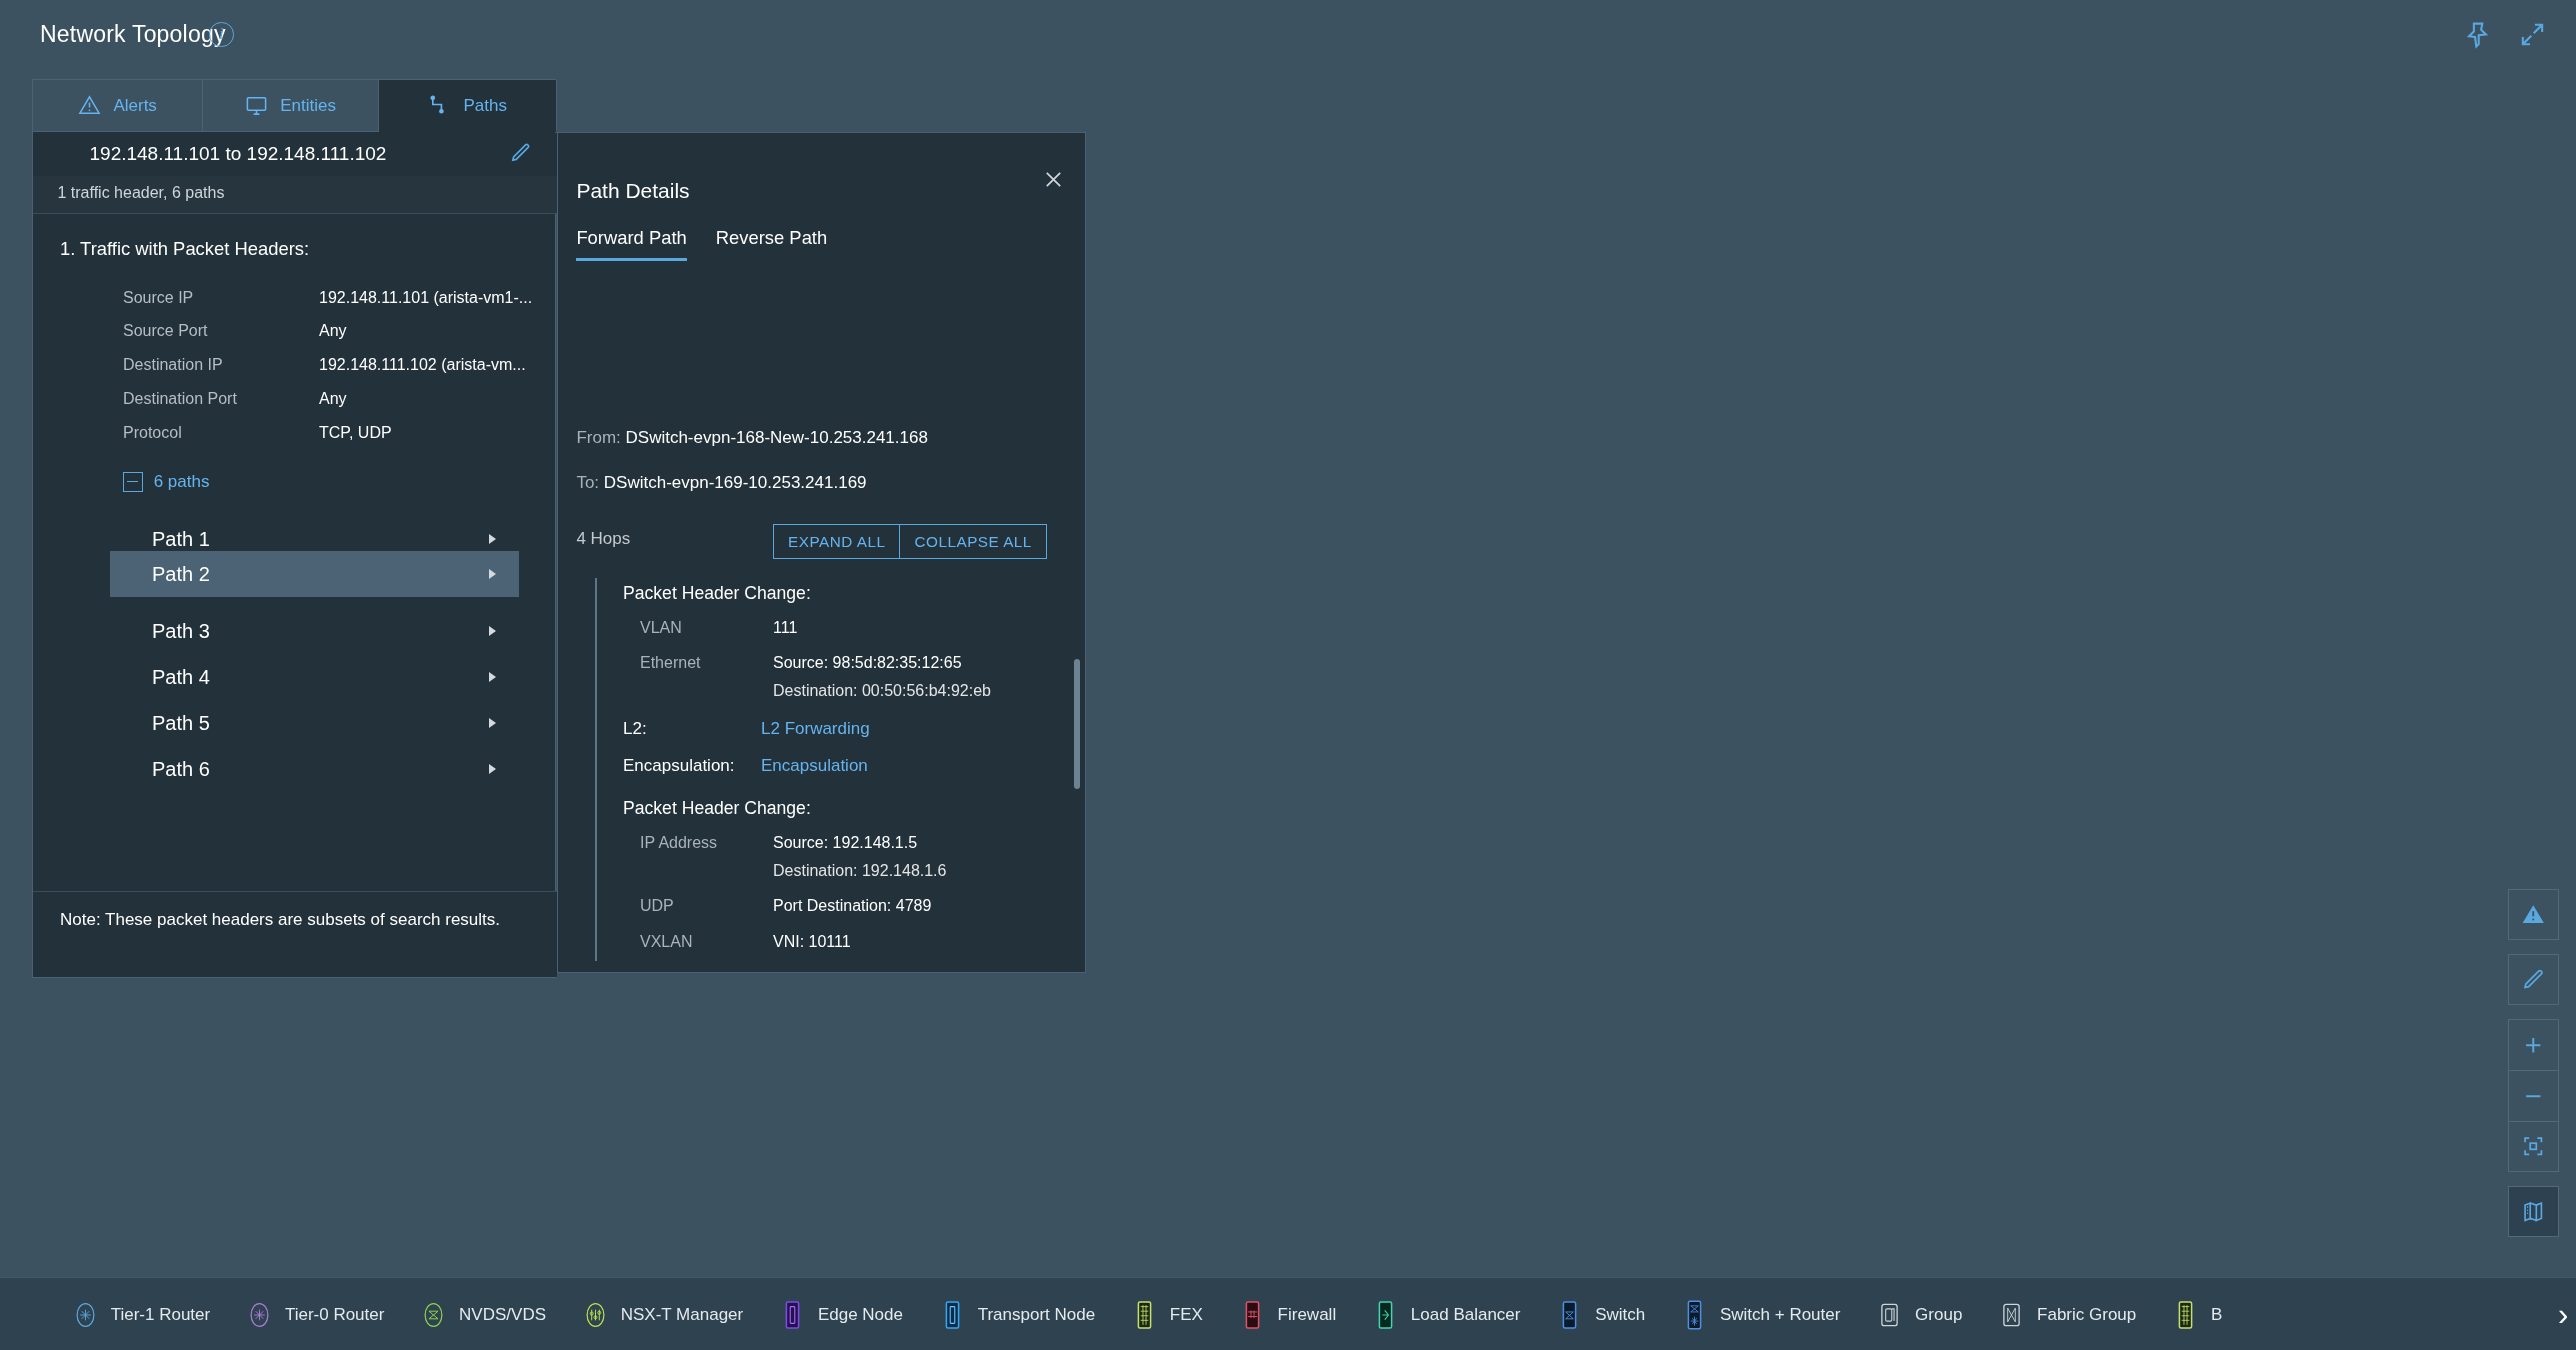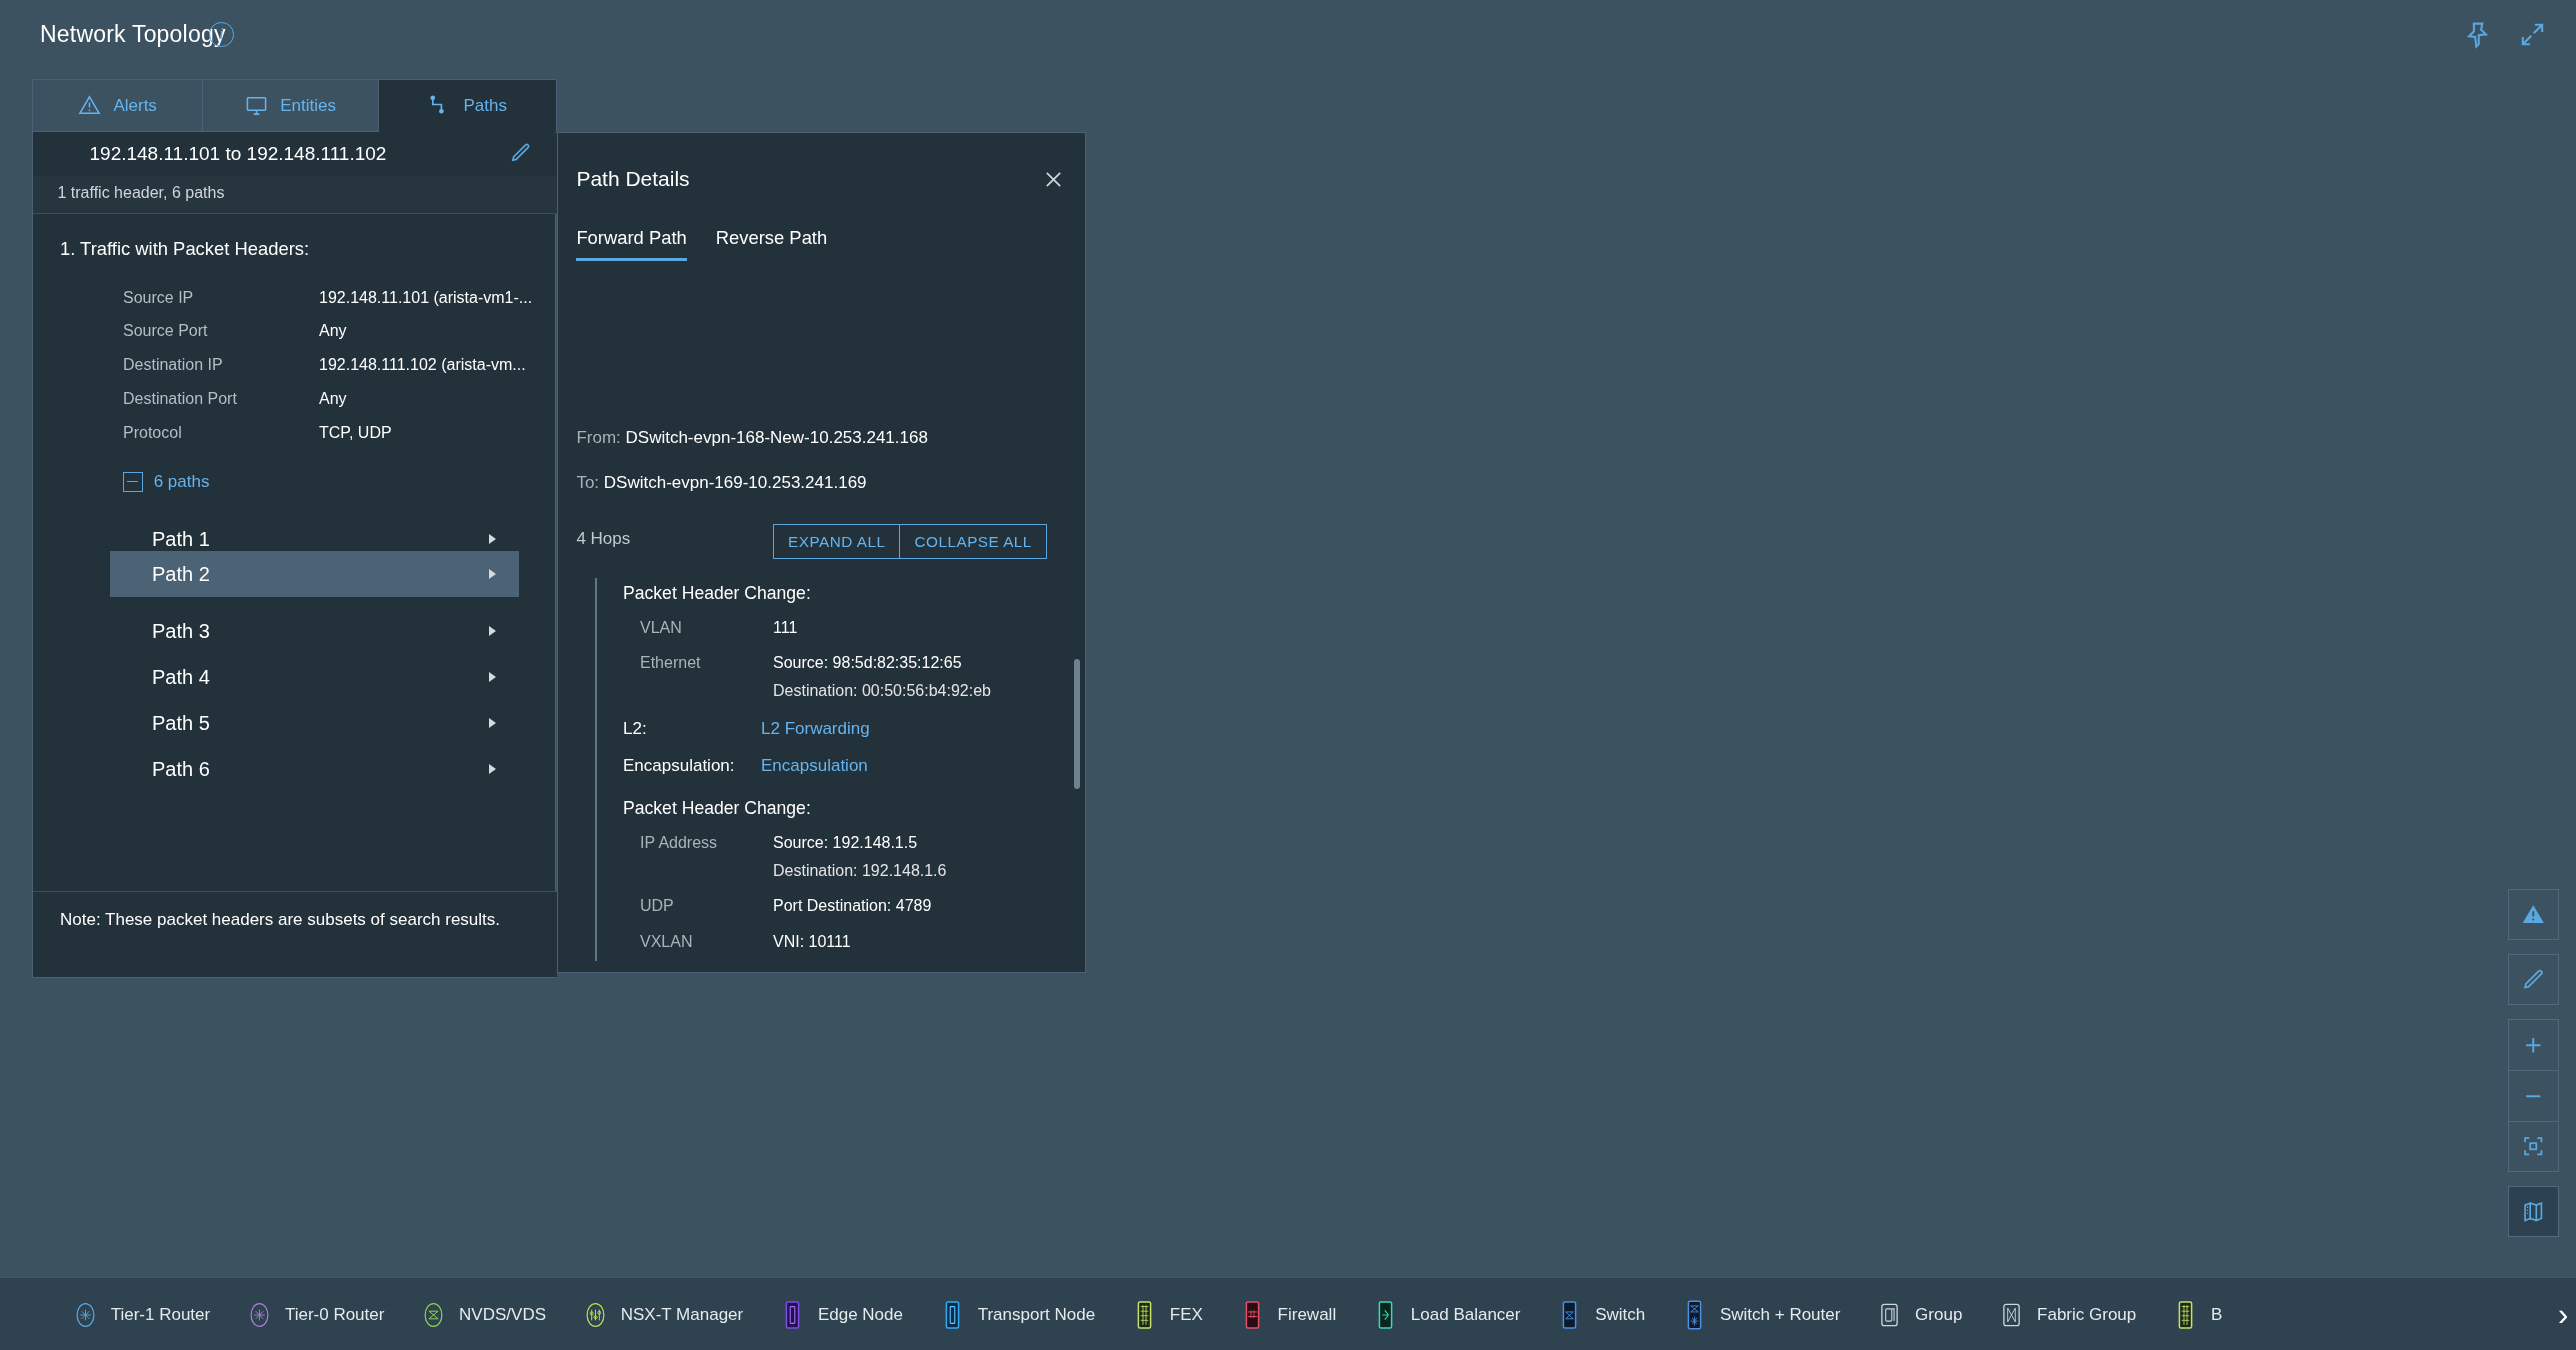--- a/index.html
+++ b/index.html
@@ -124,21 +124,21 @@
     font-size: 17px; color: #ffffff; line-height: 1.5;
   }
 
   
   #details {
     position: absolute; left: 557px; top: 132px;
     width: 529px; height: 841px;
     background: #22313a; border: 0.8px solid #4a6273;
   }
   #details-title {
-    position: absolute; left: 18.4px; top: 34px; font-size: 21px; color: #ffffff;
+    position: absolute; left: 18.4px; top: 46px; font-size: 21px; color: #ffffff;
   }
   #details-close {
     position: absolute; right: 20px; top: 35px; width: 23px; height: 23px;
     color: #cfd6da;
   }
   #details-close svg { width: 23px; height: 23px; display: block; }
 
   #dtabs { position: absolute; left: 18.4px; top: 94px; display: flex; gap: 29px; }
   .dtab { font-size: 18.4px; color: #ffffff; padding-bottom: 12.3px; position: relative; }
   .dtab.active::after {

